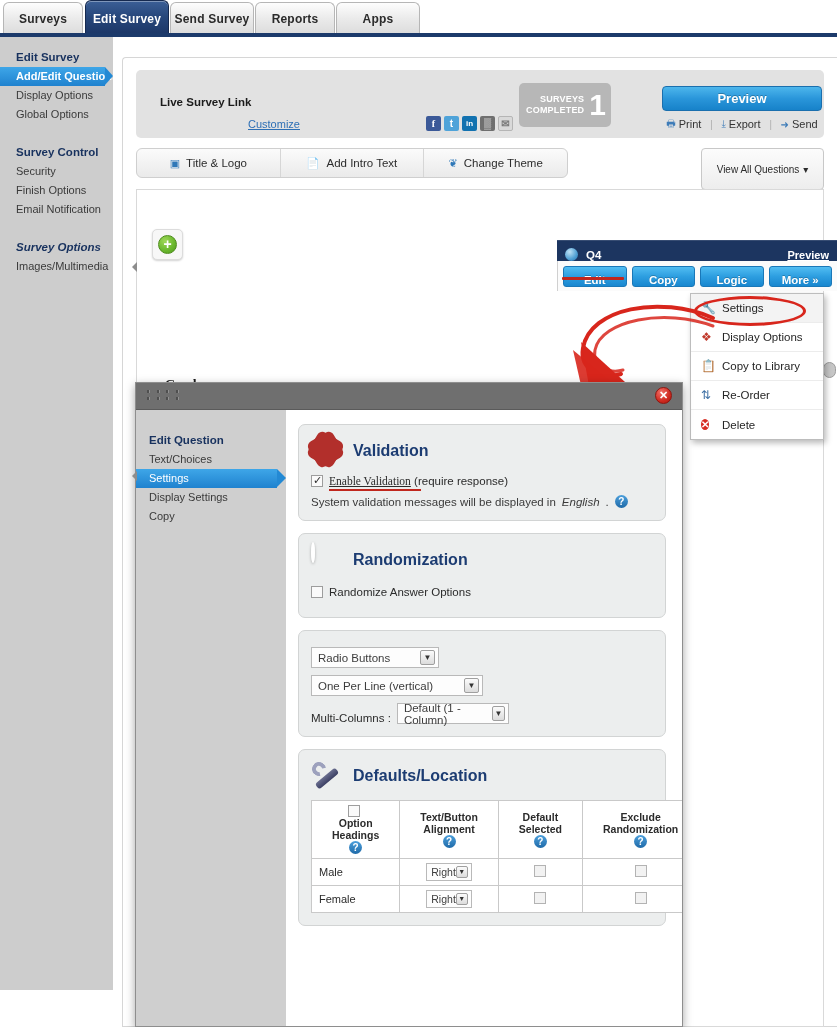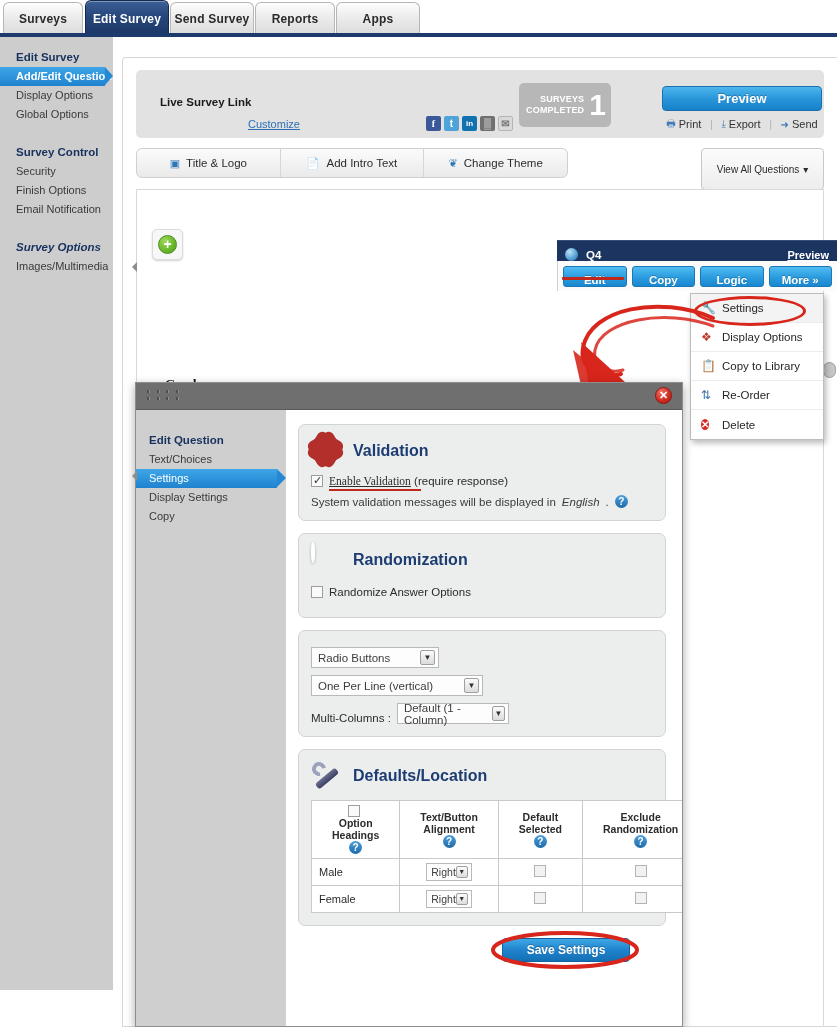--- a/index.html
+++ b/index.html
@@ -771,26 +771,18 @@
                   </span>
                 </td>
                 <td><span class="cell-chk"></span></td>
                 <td><span class="cell-chk"></span></td>
                 <td><span class="cell-chk"></span></td>
               </tr>
             </tbody>
           </table>
         </div>
 
-        <div class="save-wrap">
-          <div class="save-btn">
-            <span>Save Settings</span>
-          </div>
-          <svg style="position:absolute;right:25px;top:-9px;width:152px;height:42px;pointer-events:none;">
-            <ellipse cx="76" cy="21" rx="72" ry="17" stroke="#d8261c" stroke-width="4" fill="none"></ellipse>
-          </svg>
-        </div>
 
       </div>
     </div>
   </div>
 
 </div>
 
 </body></html>

